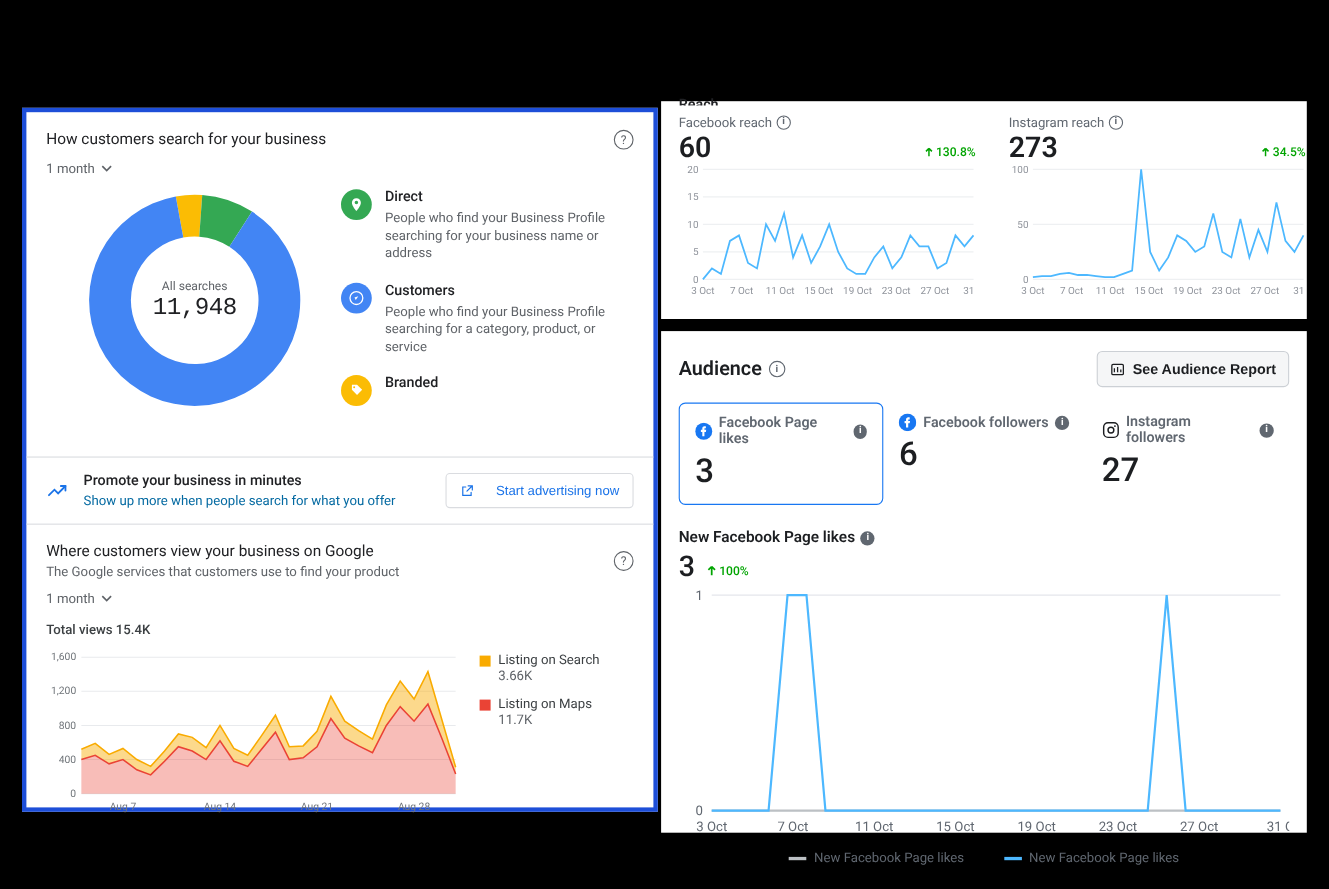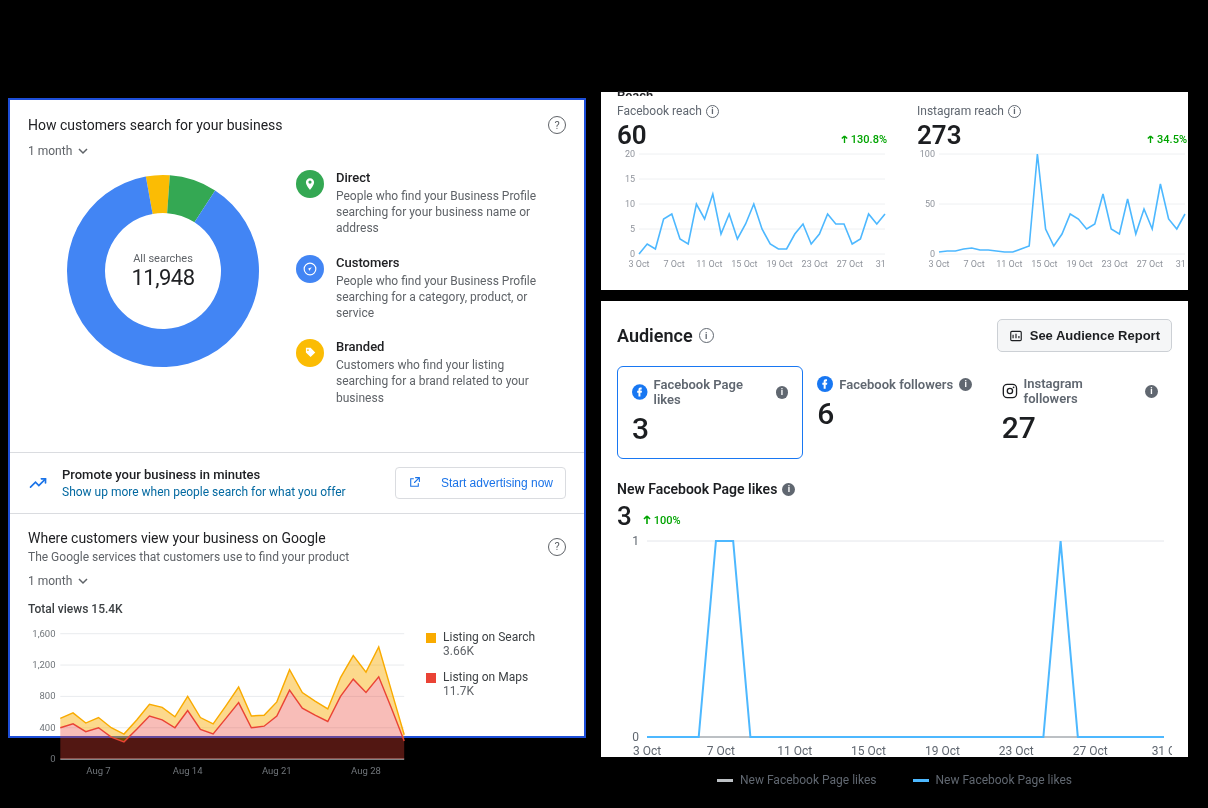--- a/index.html
+++ b/index.html
@@ -1,31 +1,31 @@
 <!DOCTYPE html>
 <html><head>
 <meta charset="utf-8">
 <style>
   * { box-sizing: border-box; margin: 0; padding: 0; }
   body { background: #000; font-family: -apple-system, "Segoe UI", Roboto, Arial, sans-serif; width: 1208px; height: 808px; position: relative; overflow: hidden; }
   .panel { background: #fff; position: absolute; }
 
   
-  .gpanel { left: 8px; top: 98px; width: 578px; height: 640px; border: 2px solid #1d4ed8; }
+  .gpanel { left: 20px; top: 98px; width: 578px; height: 640px; border: 4px solid #1d4ed8; }
   .gsection { padding: 16px 18px 12px 18px; }
   .gh-top { display:flex; justify-content:space-between; align-items:center;}
   .gtitle { font-size: 14px; color:#202124; font-weight: 400; }
   .help-ic { width:18px; height:18px; border:1.5px solid #5f6368; border-radius:50%; color:#5f6368; font-size:11px; display:flex; align-items:center; justify-content:center; cursor:pointer;}
   .period { margin-top:10px; color:#5f6368; font-size:12px; display:flex; align-items:center; cursor:pointer;}
   .period svg{ margin-left:6px;}
   .donut-row { display:flex; gap:28px; margin-top:8px; align-items:flex-start; padding-bottom: 16px;}
   .donut-wrap { position:relative; width:210px; height:210px; margin-left:30px; flex-shrink:0;}
   .donut-center { position:absolute; inset:0; display:flex; flex-direction:column; align-items:center; justify-content:center;}
   .donut-center .lbl{ font-size:11px; color:#5f6368;}
-  .donut-center .val{ font-size:22px; color:#202124; letter-spacing:-0.5px;}
+  .donut-center .val{ font-size:22px; color:#202124; letter-spacing:-0.5px;font-family:Liberation Mono, monospace;}
   .leg { flex:1; padding-top:4px;}
   .leg-item { display:flex; gap:12px; margin-bottom:18px; }
   .leg-ic { width:28px; height:28px; border-radius:50%; display:flex; align-items:center; justify-content:center; color:#fff; flex-shrink:0;}
   .leg-t { font-size:13px; color:#202124; font-weight:500; margin-bottom:3px;}
   .leg-d { font-size:12px; color:#5f6368; line-height:1.35; max-width:210px;}
   .promo { border-top:1px solid #dadce0; padding:14px 18px; display:flex; justify-content:space-between; align-items:center;}
   .promo-l { display:flex; gap:14px; align-items:center;}
   .promo-t { font-size:13px; color:#202124; font-weight:500;}
   .promo-s { font-size:12px; color:#0369a1; margin-top:3px;}
   .ad-btn { border:1px solid #dadce0; border-radius:4px; padding:8px 12px; font-size:12px; color:#1a73e8; background:#fff; display:flex; align-items:center; gap:20px; cursor:pointer;}
@@ -119,21 +119,20 @@
             </div>
         </div>
         <div class="leg-item">
           <div class="leg-ic" style="background:#fbbc04">
             <svg width="14" height="14" viewBox="0 0 24 24" fill="#fff">
                 <path d="M21 11l-8-8H5v8l8 8 8-8zM7 7a1.5 1.5 0 113 0 1.5 1.5 0 01-3 0z"></path>
               </svg>
           </div>
           <div>
               <div class="leg-t">Branded</div>
-              <div class="leg-d">Customers who find your listing searching for a brand related to your business</div>
             </div>
         </div>
       </div>
     </div>
   </div>
 
   <div class="promo">
     <div class="promo-l">
       <svg width="20" height="20" viewBox="0 0 24 24">
           <path d="M3 17l6-6 4 4 8-8" stroke="#1a73e8" stroke-width="2" fill="none" stroke-linecap="round"></path>

